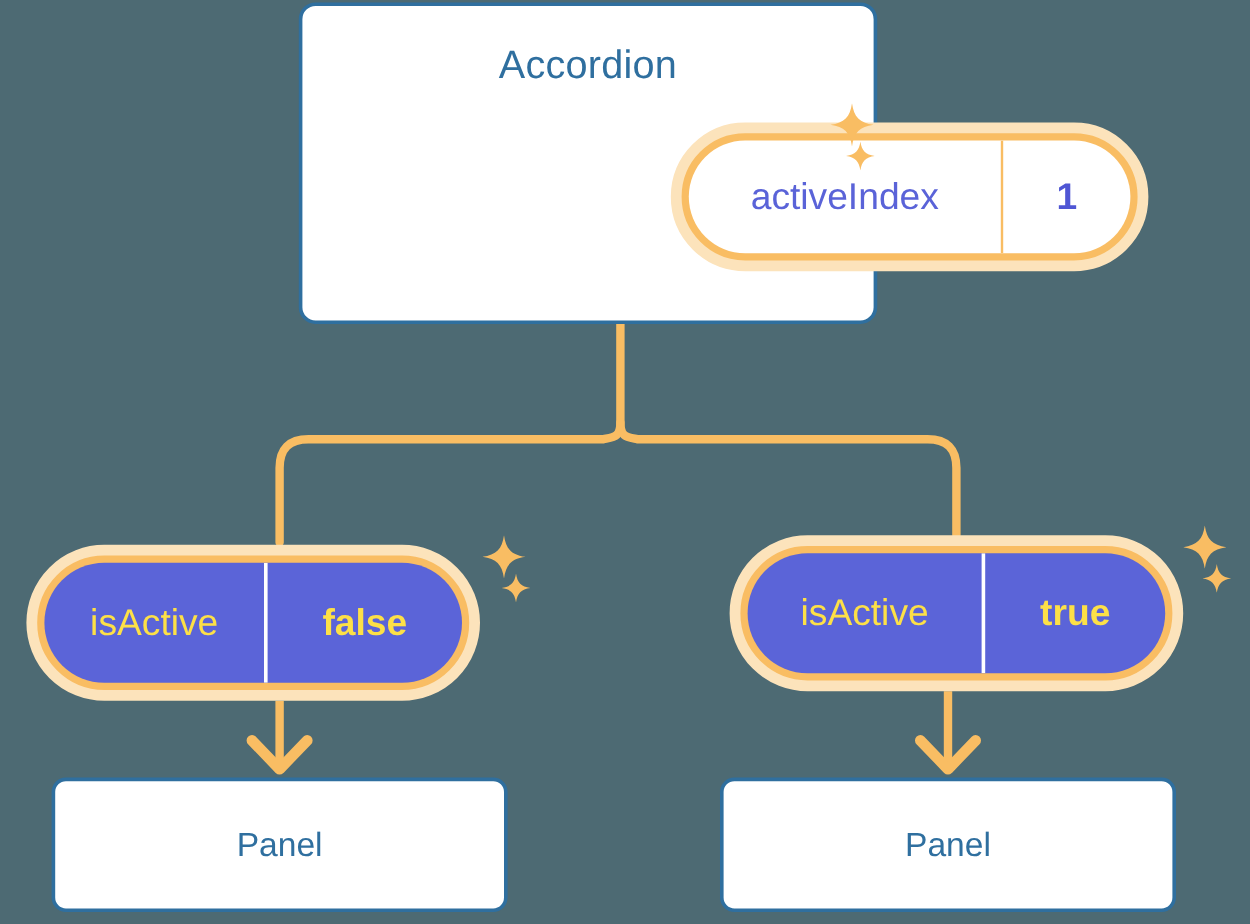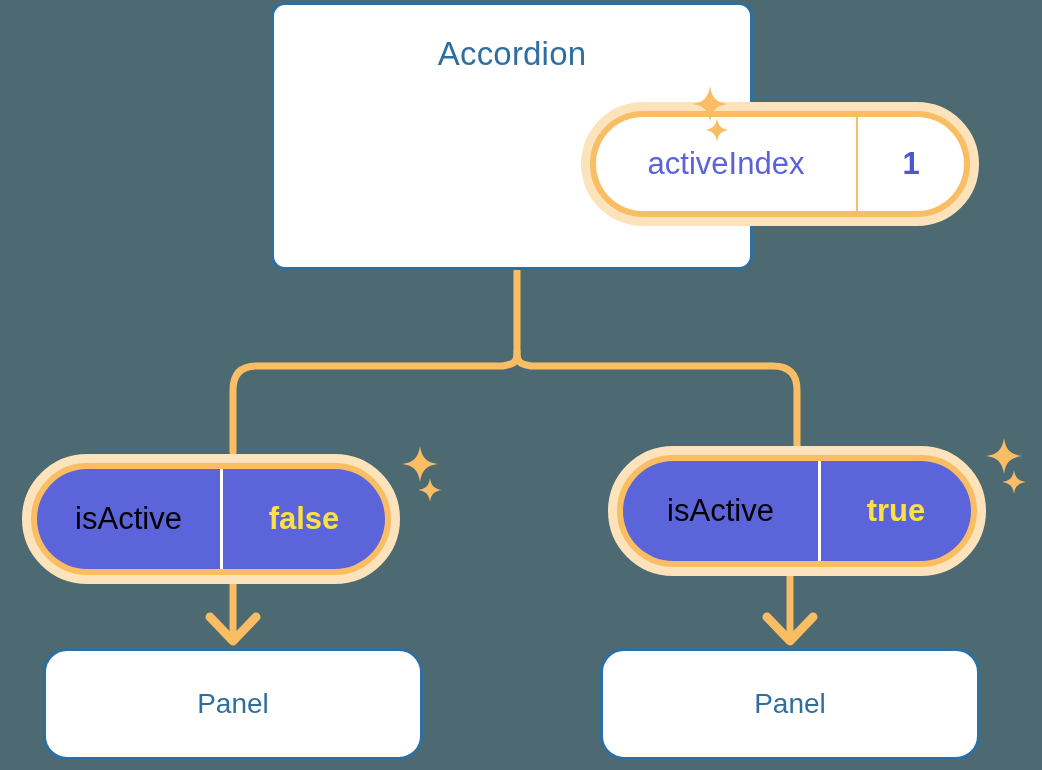--- a/index.html
+++ b/index.html
@@ -29,41 +29,41 @@
 
   
   .card {
     position: absolute;
     background: #ffffff;
     border: 3px solid #2f6f9f;
     border-radius: 14px;
     box-sizing: border-box;
   }
   #accordion-card {
-    left: 271px;
+    left: 249px;
     top: 2px;
     width: 482px;
     height: 268px;
   }
   .card-title {
     position: absolute;
     left: 0;
     right: 0;
     text-align: center;
     color: #2f6f9f;
     font-size: 33px;
     letter-spacing: 0.2px;
   }
   #accordion-card .card-title { top: 30px; }
 
   .panel-card {
     position: absolute;
     background: #ffffff;
     border: 3px solid #2f6f9f;
-    border-radius: 24px;
+    border-radius: 12px;
     box-sizing: border-box;
     display: flex;
     align-items: center;
     justify-content: center;
   }
   .panel-card .panel-label {
     color: #2f6f9f;
     font-size: 28px;
   }
   #panel-left {
@@ -123,21 +123,21 @@
     flex: 0 0 106px;
     color: #4f56d4;
     font-size: 31px;
     font-weight: bold;
   }
 
   
   .pill-purple .pill-inner { background: #5b64d8; }
   .pill-purple .pill-key {
     flex: 1 1 auto;
-    color: #000000;
+    color: #fde047;
     font-size: 31px;
     border-right: 3px solid #ffffff;
   }
   .pill-purple .pill-val {
     flex: 0 0 162px;
     color: #fde047;
     font-size: 31px;
     font-weight: bold;
   }
   #pill-is-active-false {

